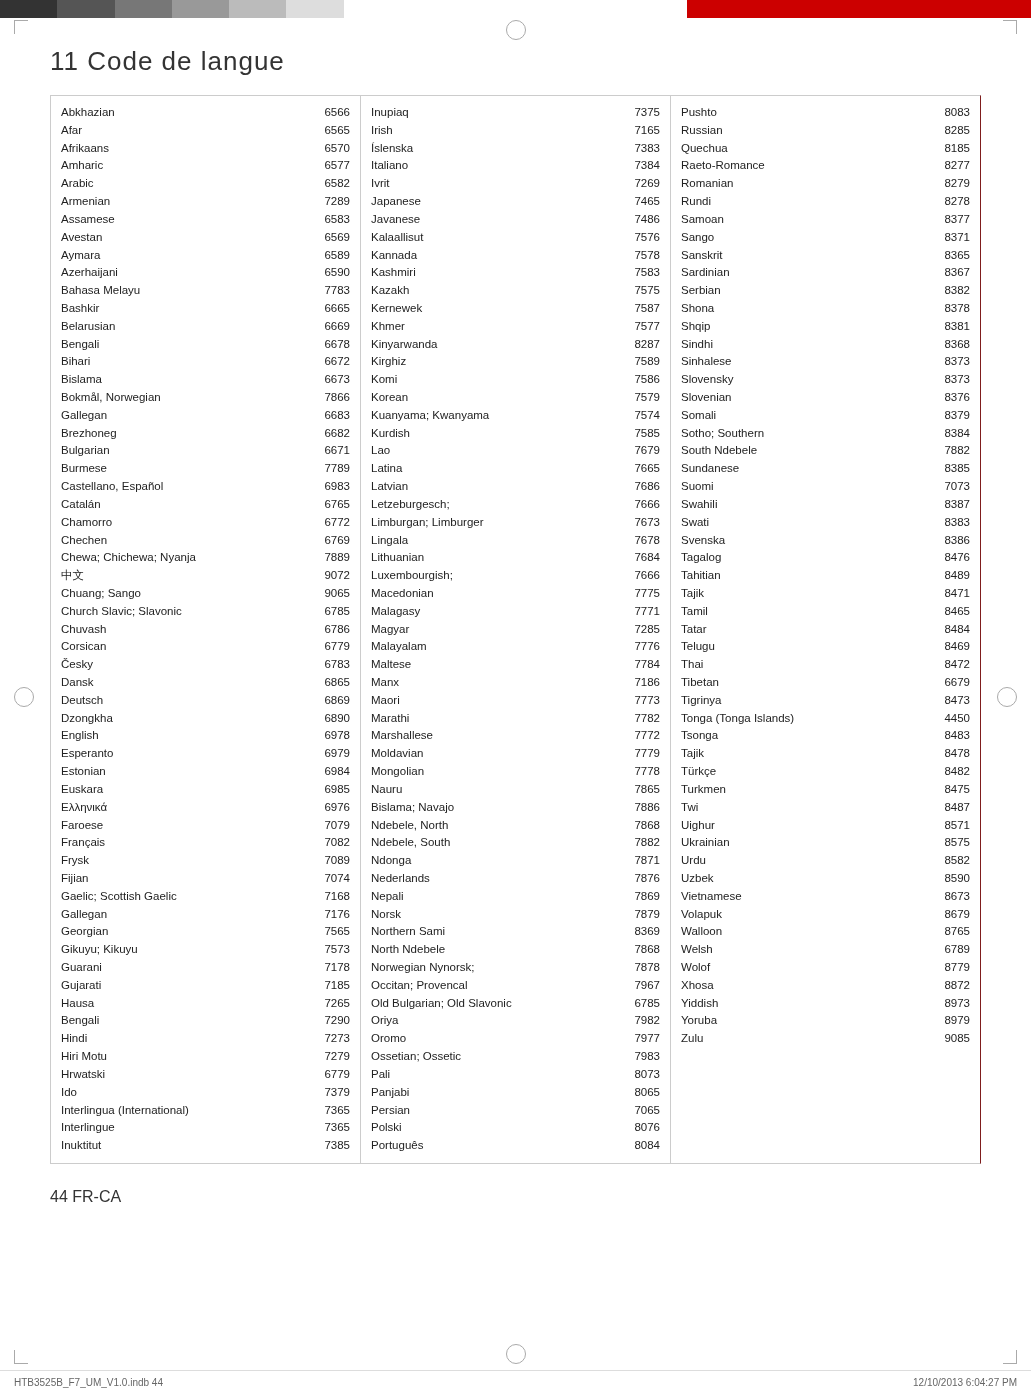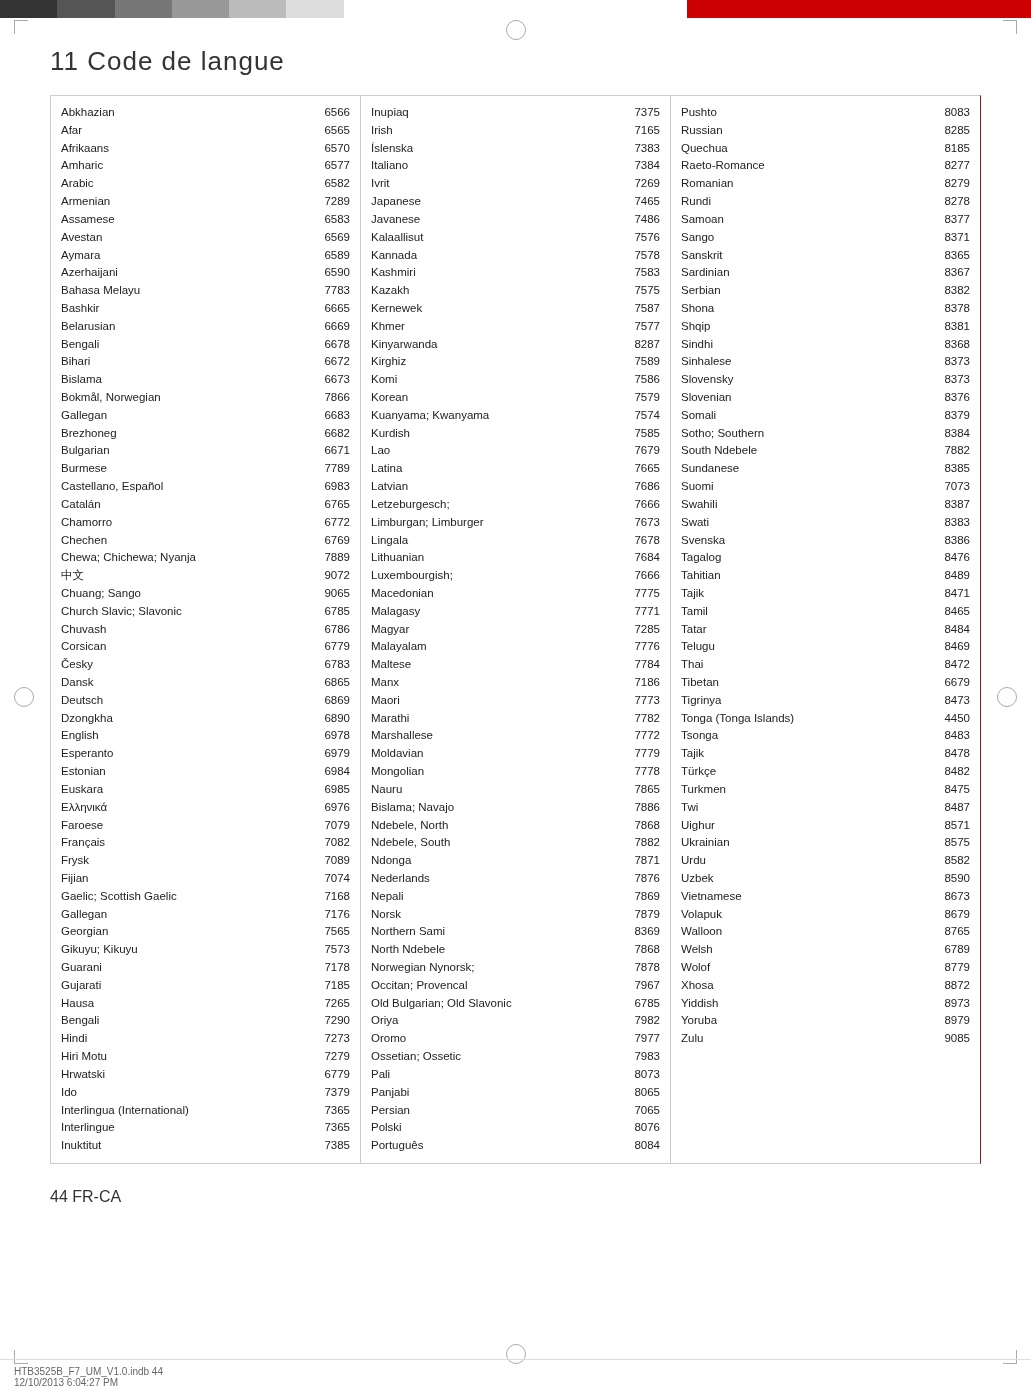--- a/index.html
+++ b/index.html
@@ -72,27 +72,26 @@
       font-size: 16px;
       color: #333;
     }
 
     .bottom-bar {
       position: absolute;
       bottom: 0;
       left: 0;
       right: 0;
       display: flex;
-      align-items: flex-start;
+      align-items: flex-end;
       padding: 6px 14px;
       border-top: 1px solid #ddd;
       font-size: 10px;
       color: #666;
       justify-content: space-between;
-      flex-direction: column;
     }
 
     
     .corner-mark {
       position: absolute;
       width: 14px;
       height: 14px;
       border: 1px solid #aaa;
     }
     .corner-tl { top: 20px; left: 14px; border-right: none; border-bottom: none; }

